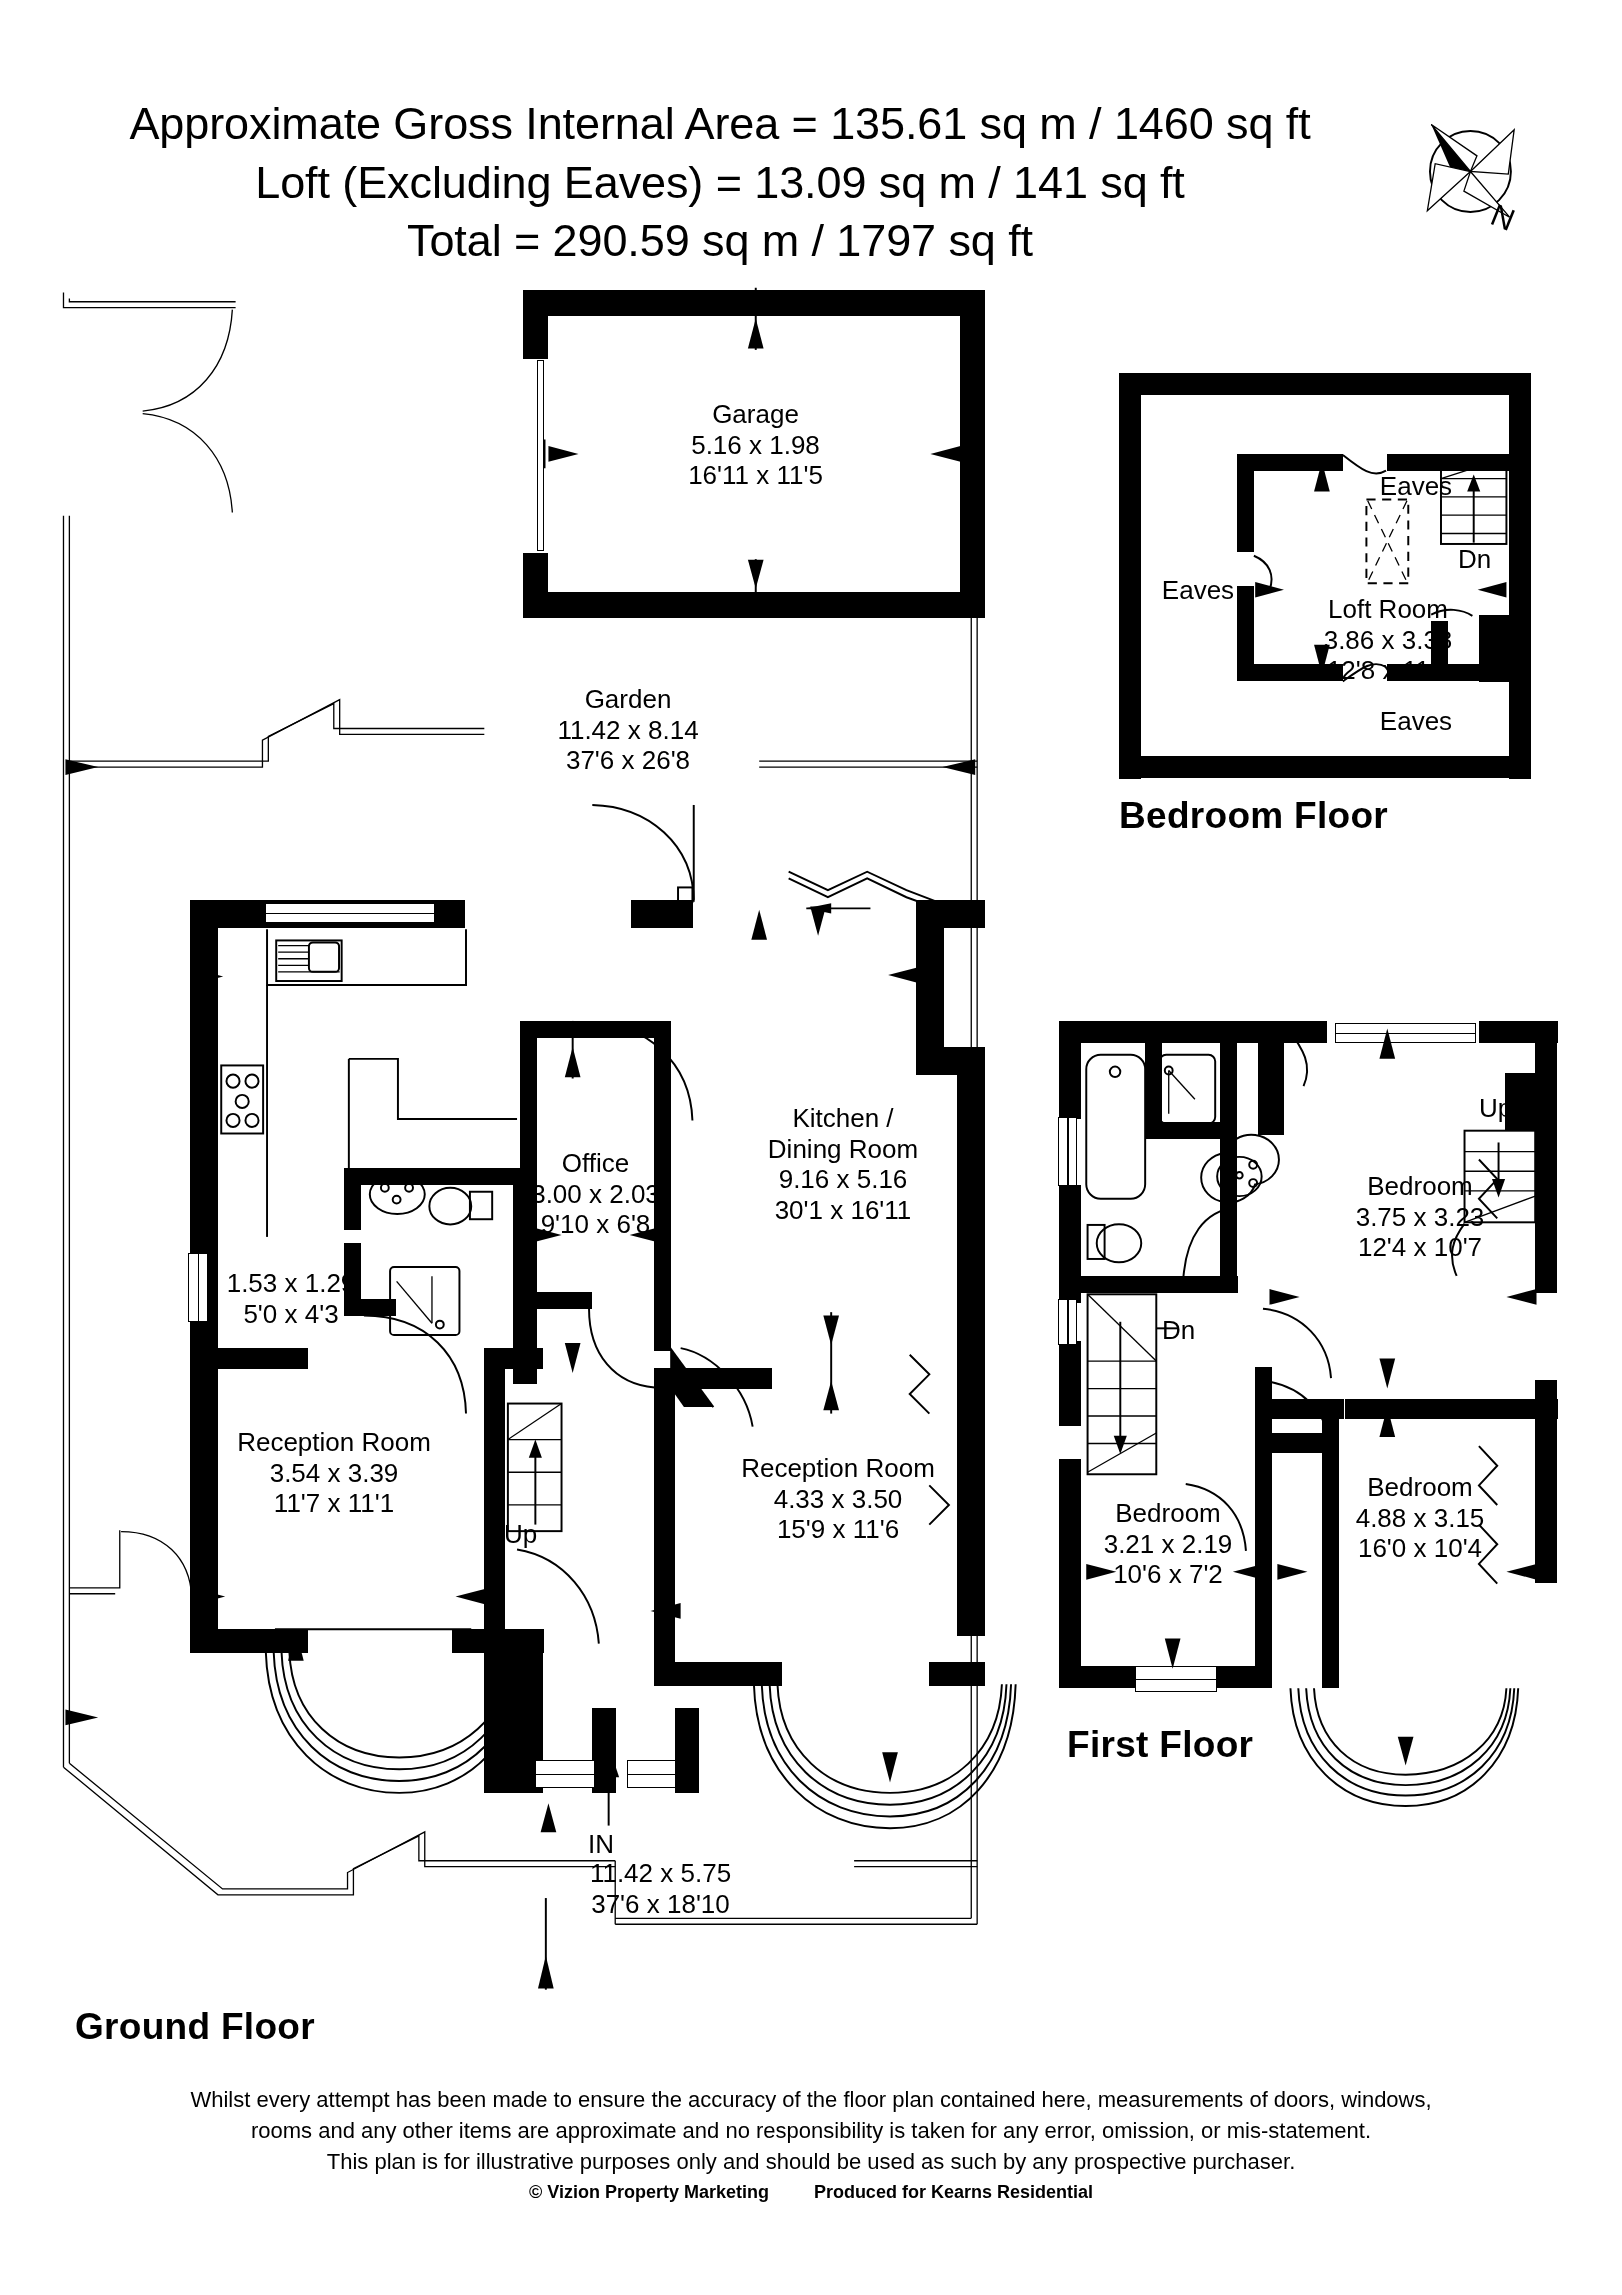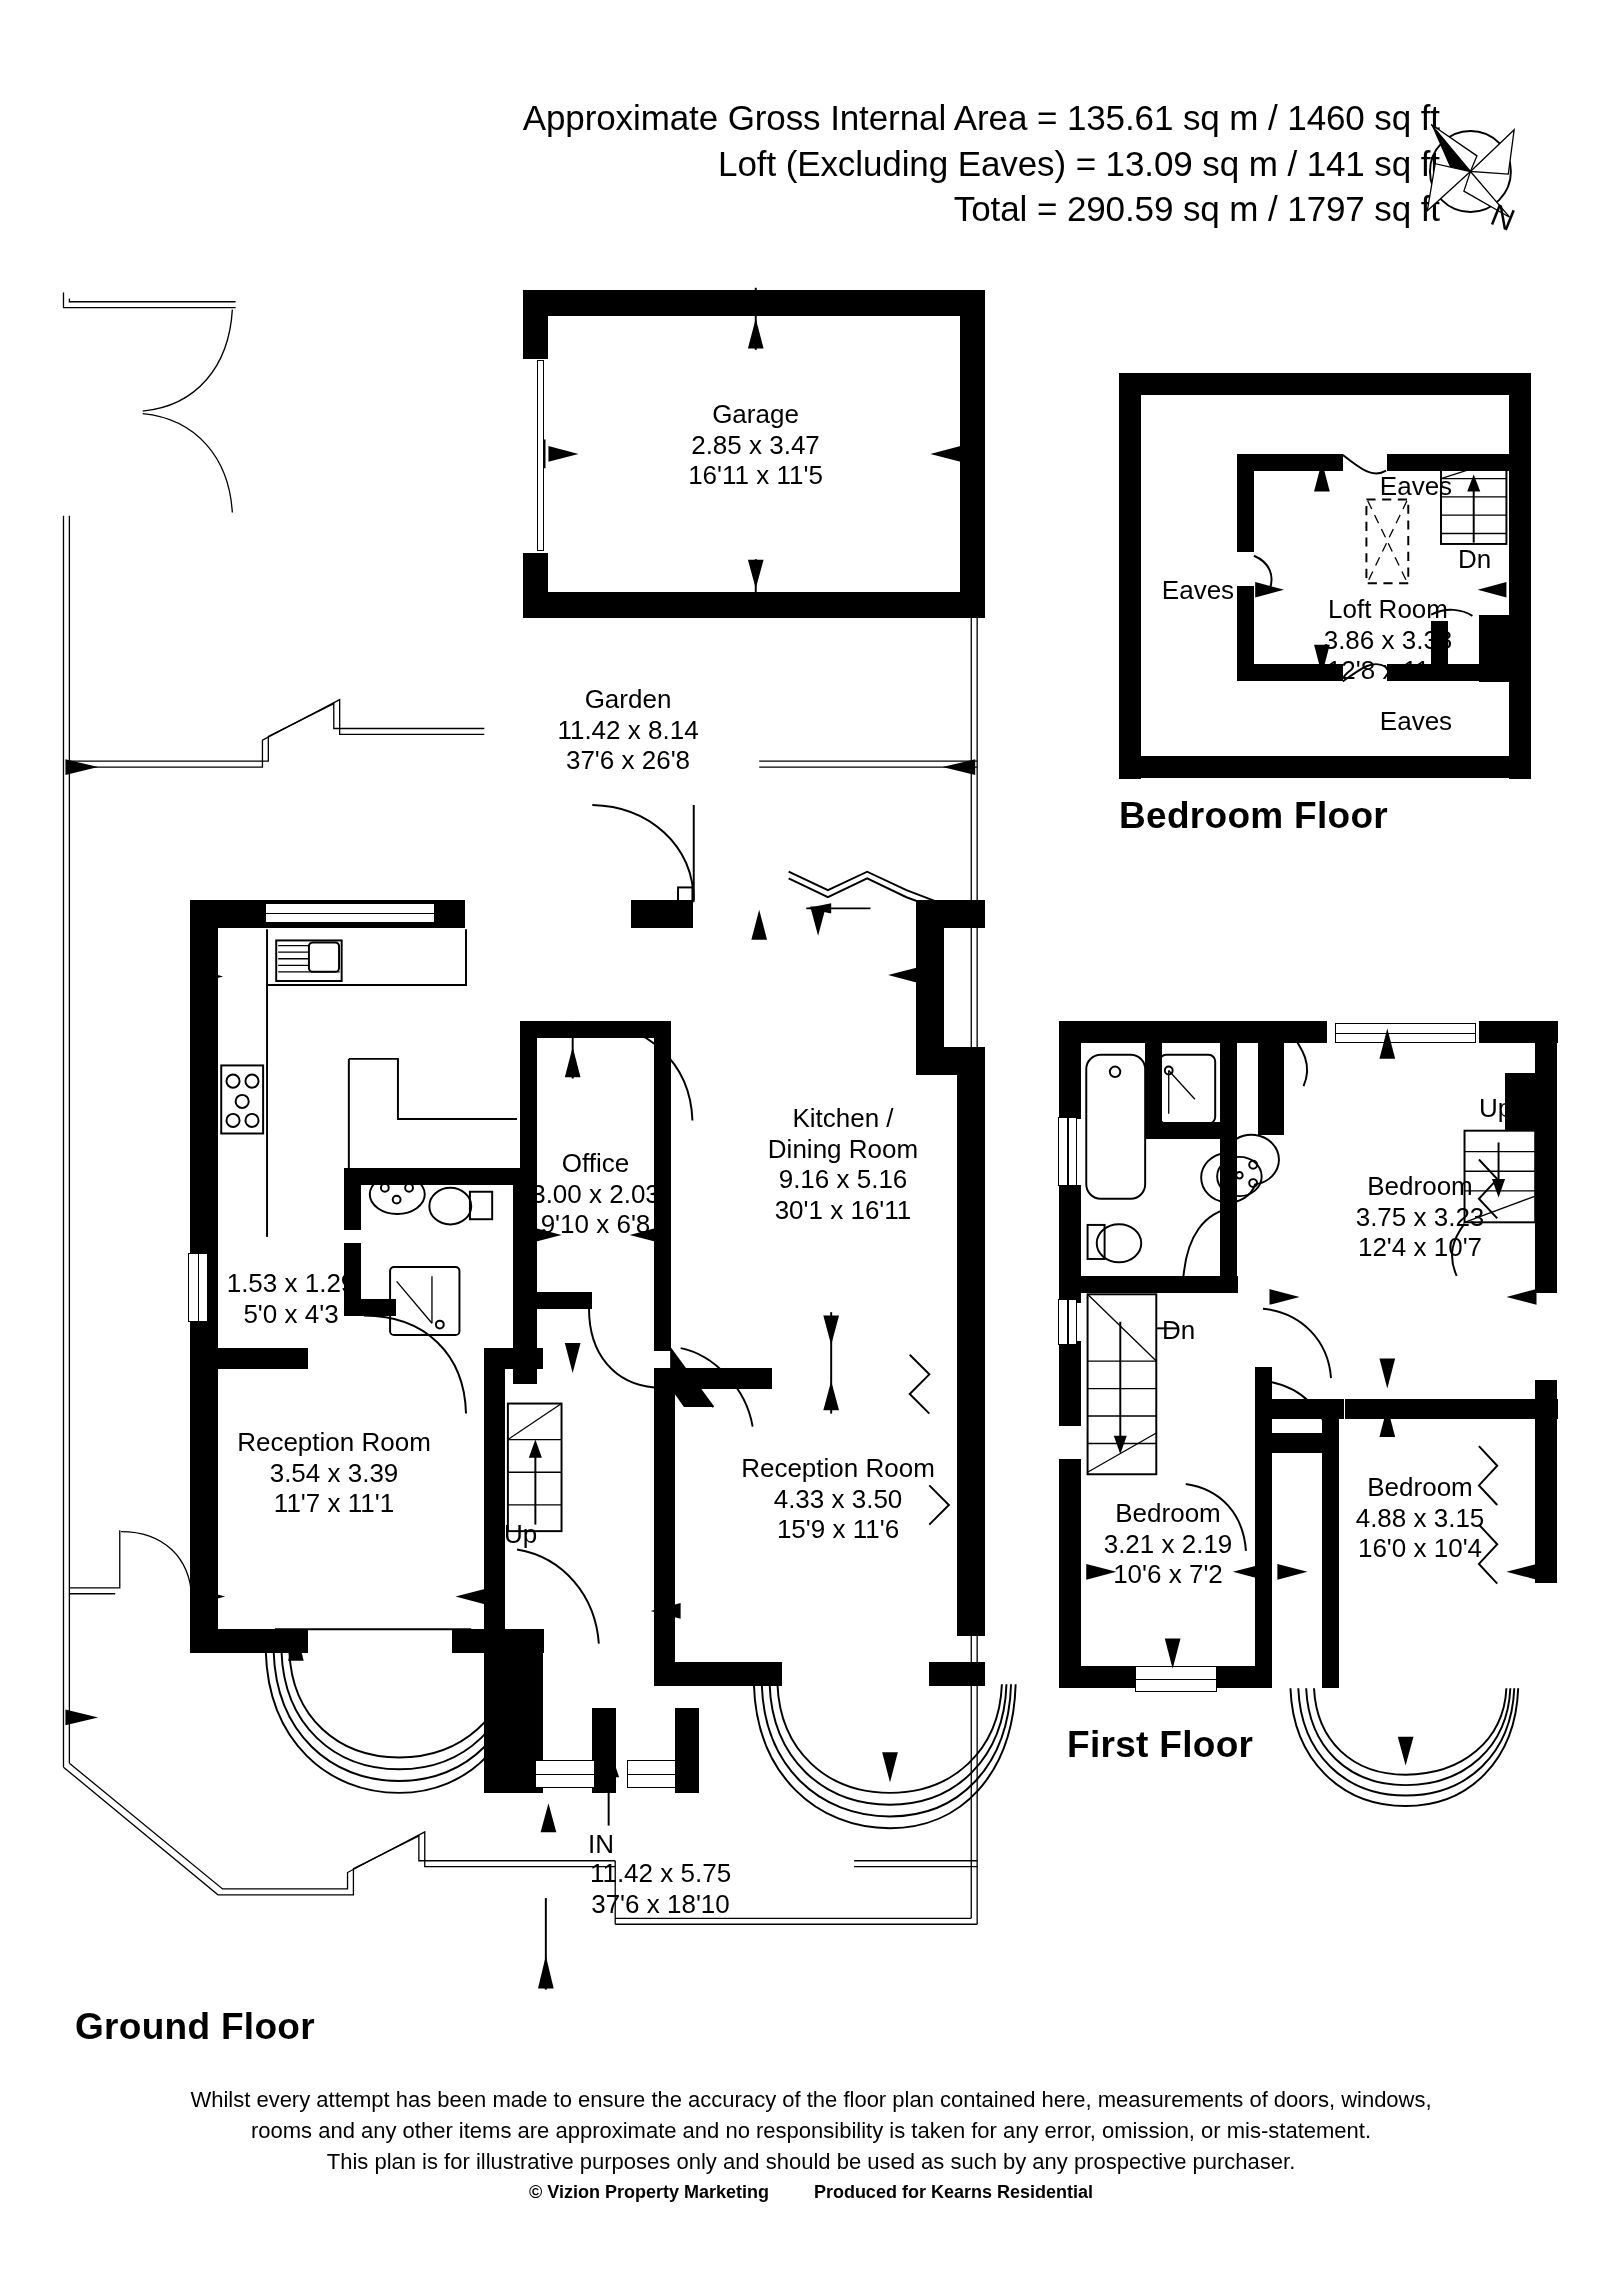--- a/index.html
+++ b/index.html
@@ -1,21 +1,21 @@
 <!DOCTYPE html>
 <html style="font-size:10.5px"><head>
 <meta charset="utf-8">
 <style>
   html,body{margin:0;padding:0;background:#fff;}
   body{width:1622px;height:2295px;position:relative;overflow:hidden;
        font-family:"Liberation Sans",sans-serif;color:#000;}
   .abs{position:absolute;}
   
   #header{position:absolute;left:0;top:95px;width:1440px;text-align:center;}
-  #header div{font-size:35px;line-height:1.30;letter-spacing:-0.1px;text-align:right;}
+  #header div{font-size:45px;line-height:1.30;letter-spacing:-0.1px;}
   
   #compass{position:absolute;left:1413px;top:118px;width:124px;height:131px;}
   #compass .nlab{position:absolute;left:86px;top:79px;font-size:31px;
       transform:rotate(22deg);transform-origin:left top;}
   
   .wall{position:absolute;background:#000;}
   .thin{position:absolute;border:1.3px solid #000;box-sizing:border-box;}
   .lbl{position:absolute;text-align:center;font-size:26px;line-height:1.18;
        white-space:nowrap;}
   .floorname{position:absolute;font-size:37px;font-weight:bold;letter-spacing:0.3px;}
@@ -107,21 +107,21 @@
     <line x1="1155" y1="440" x2="1155" y2="535" stroke="#000" stroke-width="3"></line>
     <polygon points="1155,900 1143,856 1167,856" fill="#000"></polygon>
     <line x1="1155" y1="945" x2="1155" y2="855" stroke="#000" stroke-width="3"></line>
     <polygon points="838,682 884,694 838,706" fill="#000"></polygon>
     <line x1="832" y1="672" x2="832" y2="716" stroke="#000" stroke-width="3"></line>
     <polygon points="1468,682 1422,694 1468,706" fill="#000"></polygon>
     <line x1="1474" y1="672" x2="1474" y2="716" stroke="#000" stroke-width="3"></line>
   </svg>
   <div class="lbl" style="left:615px;top:399px;width:281px;">
     <div>Garage</div>
-    <div>2.85 x 3.47</div>
+    <div>5.16 x 1.98</div>
     <div>16'11 x 11'5</div>
   </div>
 
   <div class="lbl" style="left:497px;top:684px;width:262px;">
     <div>Garden</div>
     <div>11.42 x 8.14</div>
     <div>37'6 x 26'8</div>
   </div>
 
   <div class="wall" style="left:190px;top:900px;width:27.5px;height:739px;"></div>

